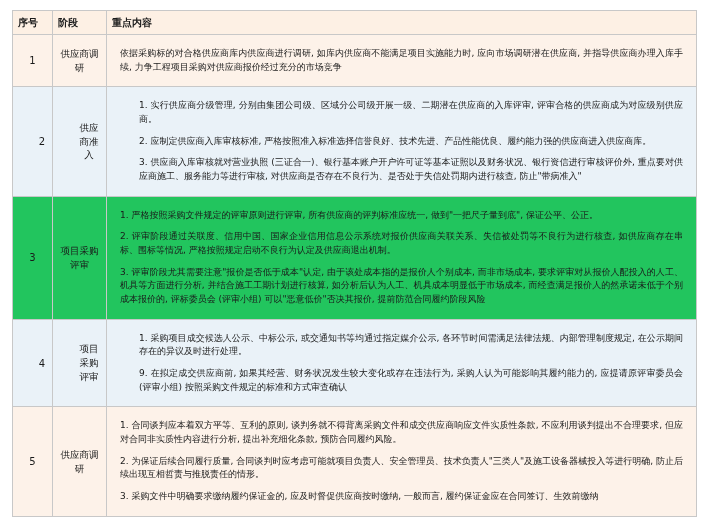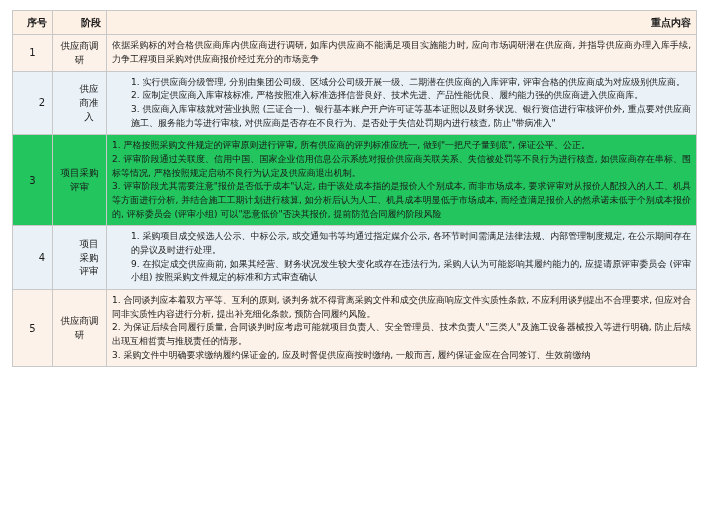--- a/index.html
+++ b/index.html
@@ -60,21 +60,21 @@
     line-height: 1.5;
   }
   table.spec th, table.spec td {
     border: 1px solid #c8c8c8;
     vertical-align: middle;
     padding: 4px 5px;
   }
   thead th {
     background: #fdf0e4;
     font-weight: bold;
-    text-align: right;
+    text-align: left;
     font-size: 10px;
     padding: 7px 4px;
     color: #1a1a1a;
     margin-left: 40px;
   }
   col.c-no { width: 40px; }
   col.c-stage { width: 54px; }
   col.c-content { width: auto; }
   td.no {
     text-align: center;
@@ -87,21 +87,21 @@
     padding: 4px 2px;
   }
   td.content {
     text-align: justify;
     text-justify: inter-ideograph;
     font-size: 9px;
     line-height: 1.52;
     padding: 5px 6px;
   }
   td.content p {
-    margin: 0;
+    margin: 8px;
     text-indent: 0;
   }
   tr.band-peach td { background: #fdf2e9; }
   tr.band-blue td { background: #eaf2f8; padding-left: 24px; }
   tr.band-white td { background: #22c55e; }
 </style>
 </head>
 <body>
 
 <div class="page">

